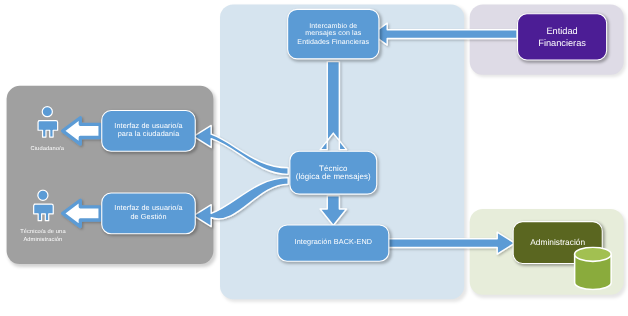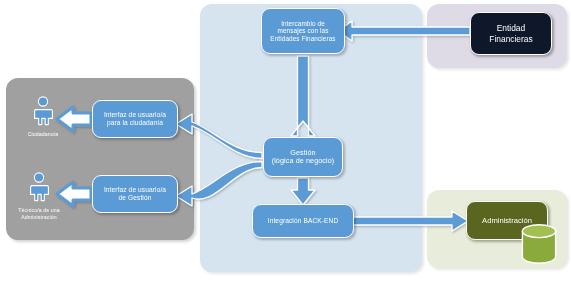--- a/index.html
+++ b/index.html
@@ -93,21 +93,21 @@
     left: 92px; top: 175px; width: 86px; height: 38px;
     font-size: 6.6px;
   }
 
   
   #node-entity {
     position: absolute;
     left: 470px; top: 12px; width: 82px; height: 43px;
     box-sizing: border-box;
     border-radius: 9px;
-    background: #0f172a;
+    background: #4c1d95;
     border: 1.2px solid #ffffff;
     color: #ffffff;
     font-size: 8.4px;
     display: flex; align-items: center; justify-content: center;
     text-align: center; line-height: 1.25;
     box-shadow: 1.5px 1.5px 2.5px rgba(0,0,0,0.3);
     z-index: 6;
   }
   #node-admin {
     position: absolute;
@@ -227,22 +227,22 @@
   <div class="node" id="node-exchange">
     <span class="lbl">
       <span>Intercambio de</span><br>
       <span>mensajes con las</span><br>
       <span>Entidades  Financieras</span>
     </span>
   </div>
 
   <div class="node" id="node-core">
     <span class="lbl">
-      <span>Gestión</span><br>
-      <span>(lógica de negocio)</span>
+      <span>Técnico</span><br>
+      <span>(lógica de mensajes)</span>
     </span>
   </div>
 
   <div class="node" id="node-backend">
     <span class="lbl">Integración BACK-END</span>
   </div>
 
   <div class="node" id="node-ui-citizen">
     <span class="lbl">
       <span>Interfaz de usuario/a</span><br>

